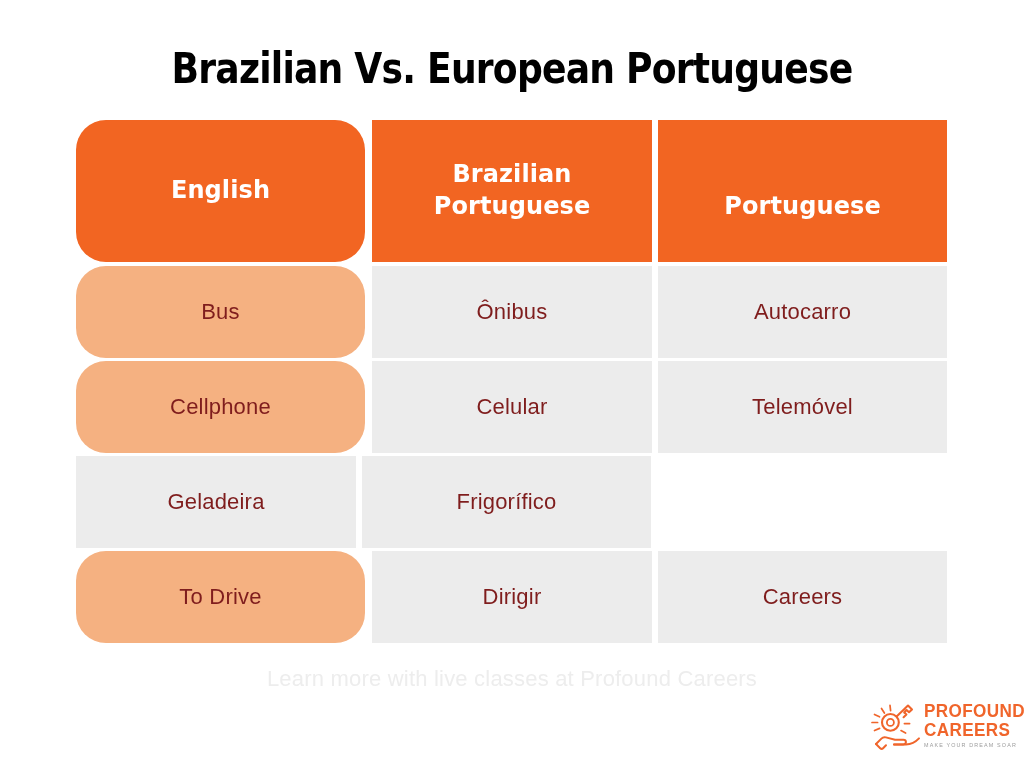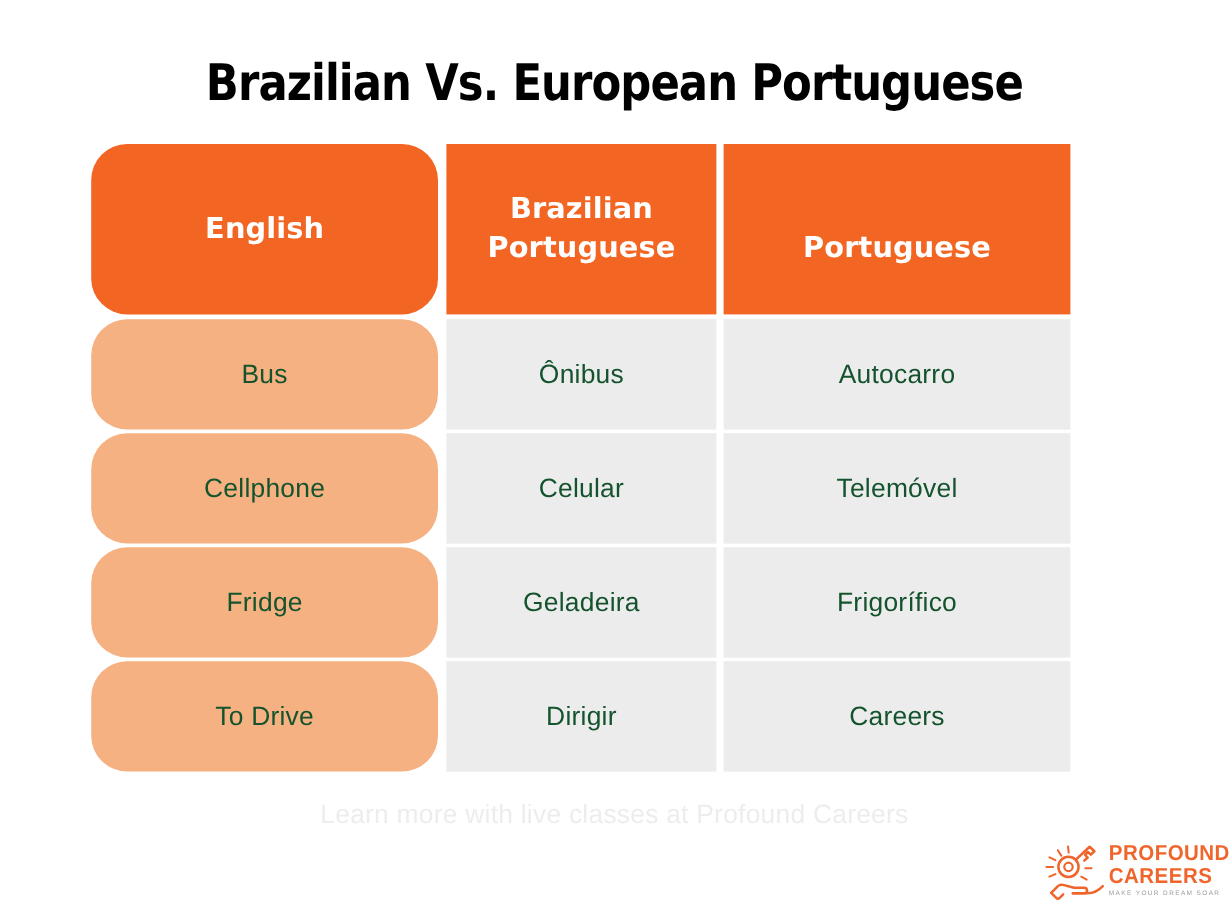--- a/index.html
+++ b/index.html
@@ -59,40 +59,40 @@
     box-sizing: border-box;
     display: flex;
     align-items: center;
     justify-content: center;
     text-align: center;
     padding: 4px 10px;
   }
 
   
   .col1 { width: 289px; margin-right: 7px; border-radius: 30px; }
-  .col2 { width: 225px; margin-right: 6px; }
+  .col2 { width: 280px; margin-right: 6px; }
   .col3 { width: 289px; }
 
   .header-cell {
     background: #F26522;
     height: 142px;
     color: #ffffff;
     font-family: "DejaVu Sans", sans-serif;
     font-weight: 700;
     font-size: 24px;
     line-height: 1.32;
     letter-spacing: 0.1px;
   }
 
   .data-cell {
     height: 92px;
     font-family: "Liberation Sans", sans-serif;
     font-weight: 400;
     font-size: 22px;
-    color: #14532d;
+    color: #7f1d1d;
     letter-spacing: 0.2px;
   }
   .data-cell.accent { background: #F5B181; }
   .data-cell.plain  { background: #ECECEC; }
 
   
   .footnote {
     position: absolute;
     left: 0;
     top: 666px;
@@ -181,21 +181,20 @@
       <div class="cell col3 data-cell plain">Autocarro</div>
     </div>
 
     <div class="row data-row">
       <div class="cell col1 data-cell accent">Cellphone</div>
       <div class="cell col2 data-cell plain">Celular</div>
       <div class="cell col3 data-cell plain">Telemóvel</div>
     </div>
 
     <div class="row data-row">
-      <div class="cell col1 data-cell accent">Fridge</div>
       <div class="cell col2 data-cell plain">Geladeira</div>
       <div class="cell col3 data-cell plain">Frigorífico</div>
     </div>
 
     <div class="row data-row">
       <div class="cell col1 data-cell accent">To Drive</div>
       <div class="cell col2 data-cell plain">Dirigir</div>
       <div class="cell col3 data-cell plain">Careers</div>
     </div>
 

